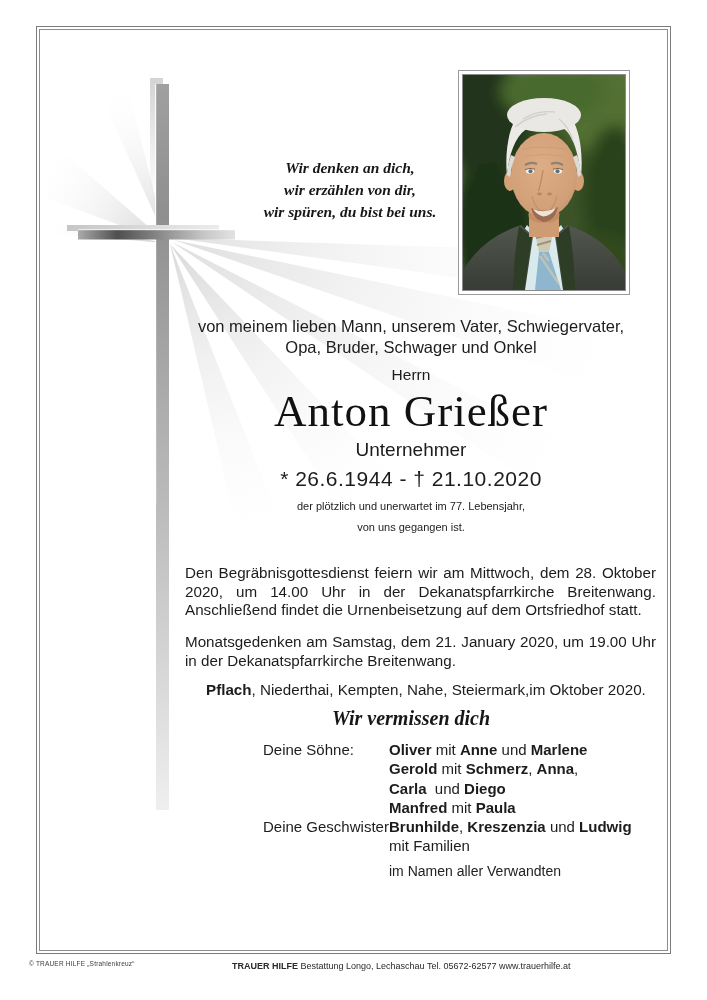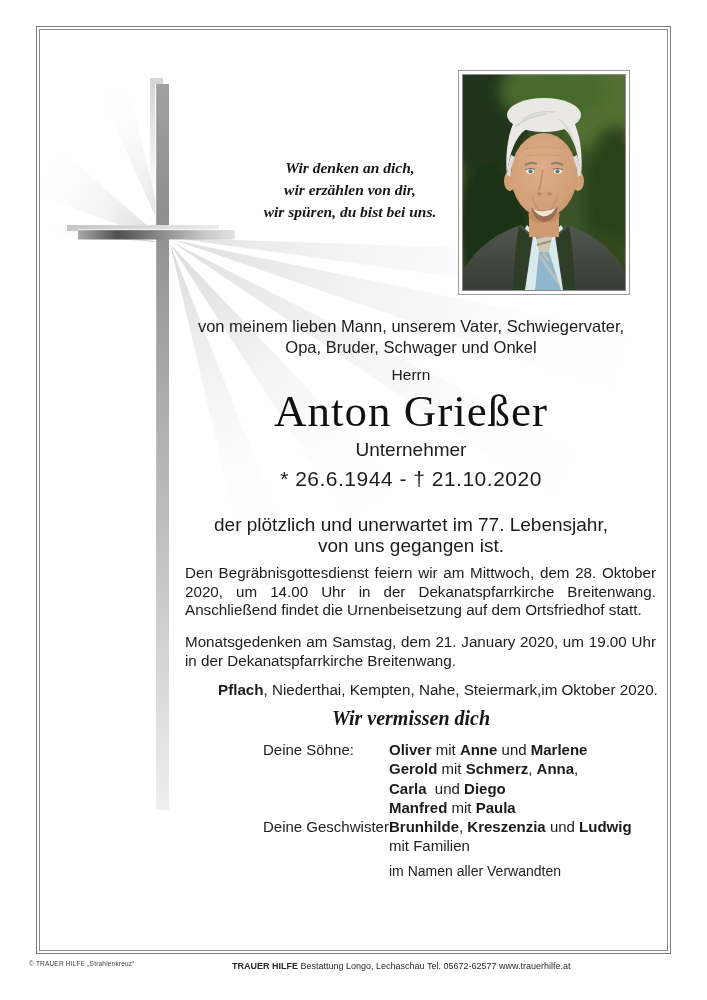--- a/index.html
+++ b/index.html
@@ -15,26 +15,26 @@
   .verse{position:absolute;left:216px;top:157px;width:268px;text-align:center;
         font-family:"Liberation Serif",serif;font-style:italic;font-weight:600;
         font-size:15.5px;line-height:22px;color:#171717;}
   .main-col{position:absolute;left:151px;top:316px;width:520px;text-align:center;}
   .intro-line{font-size:16.5px;line-height:21px;}
   .honorific{font-size:15.5px;margin-top:8px;}
   .deceased-name{font-family:Liberation Serif, serif;font-size:45px;line-height:50px;
         margin-top:2px;letter-spacing:1px;color:#111;}
   .profession{font-size:19px;line-height:23px;margin-top:2px;}
   .dates{font-size:21px;line-height:24px;margin-top:6px;letter-spacing:.5px;}
-  .passing{font-size:19px;line-height:21px;margin-top:23px;}
+  .passing{font-size:11px;line-height:21px;margin-top:5px;}
   .service{position:absolute;left:185px;top:564px;width:471px;font-size:15.2px;
         line-height:18.7px;text-align:justify;}
   .service p{margin:0;}
   .service p + p{margin-top:13px;}
-  .places{position:absolute;left:218px;top:681px;font-size:15.2px;}
+  .places{position:absolute;left:206px;top:681px;font-size:15.2px;}
   .farewell{position:absolute;left:151px;top:707px;width:520px;text-align:center;
         font-family:"Liberation Serif",serif;font-style:italic;font-weight:600;
         font-size:20px;color:#171717;}
   .family{position:absolute;left:263px;top:740px;font-size:15px;line-height:19.3px;}
   .family-row{display:flex;}
   .family-label{width:126px;flex-shrink:0;white-space:nowrap;}
   .family-names{white-space:pre-wrap;}
   .closing{margin-left:126px;margin-top:6px;font-size:14px;color:#222;}
   .b{font-weight:bold;}
   .footer-credit{position:absolute;left:29px;top:960px;font-size:6.5px;

